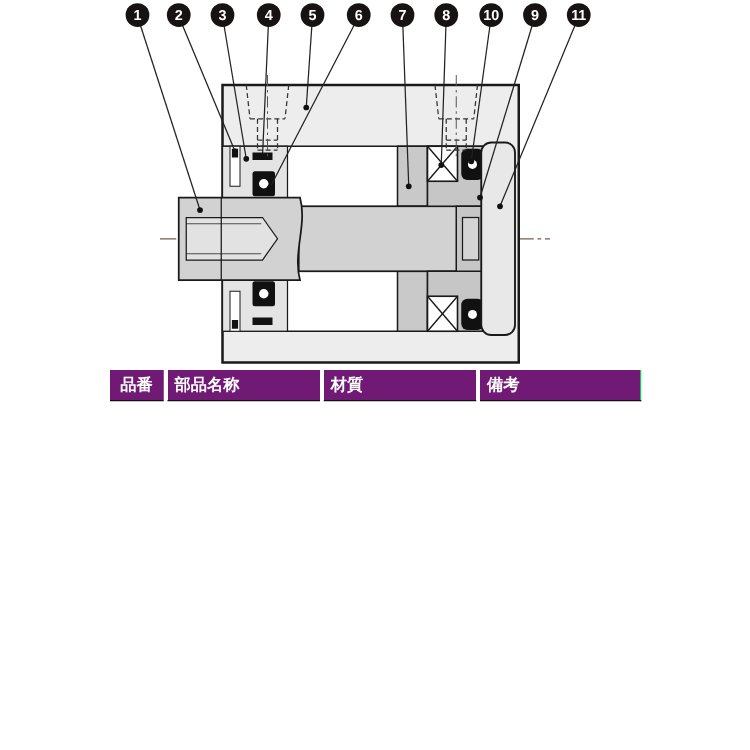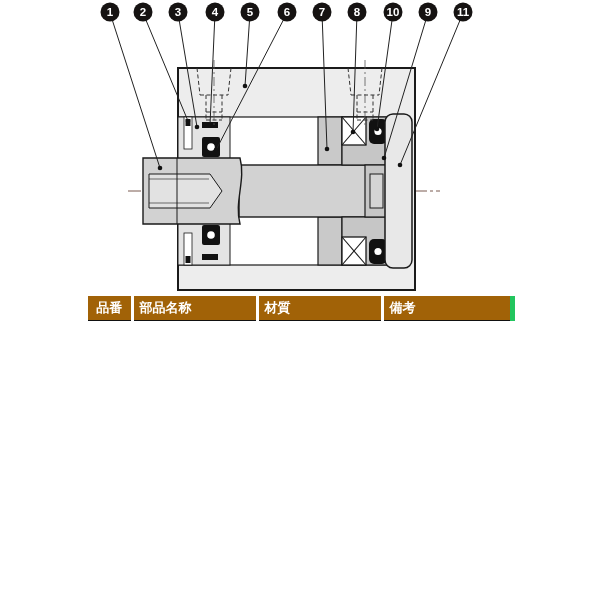--- a/index.html
+++ b/index.html
@@ -3,24 +3,24 @@
 <meta charset="utf-8">
 <style>
   html,body{margin:0;padding:0;background:#fff;}
   body{width:600px;height:600px;overflow:hidden;
        font-family:"Liberation Sans","DejaVu Sans",sans-serif;color:#141414;}
   .diagram-wrap{width:600px;height:296px;}
   svg{display:block;}
   .table-wrap{margin-left:88px;width:424px;}
   table{border-collapse:collapse;width:424px;table-layout:fixed;}
   col.c-no{width:44px;} col.c-name{width:125px;} col.c-mat{width:125px;} col.c-rem{width:130px;}
-  th{background:#a16207;color:#fff;font-size:13px;font-weight:bold;text-align:left;
+  th{background:#701a75;color:#fff;font-size:13px;font-weight:bold;text-align:left;
      padding:3px 2px 3px 6px;border-right:3px solid #fff;border-bottom:1px solid #111;
      height:17px;white-space:nowrap;overflow:hidden;}
-  th:last-child{border-right:5px solid #22c55e;margin-top:20px;}
+  th:last-child{border-right:1px solid #22c55e;margin-top:20px;}
   th.h-no{text-align:center;padding-left:2px;}
 </style>
 </head>
 <body>
 
 <div class="diagram-wrap">
 <svg id="diag" viewBox="0 0 600 296" width="600" height="296">
 
   <line x1="128" y1="191" x2="440" y2="191" stroke="#7a5a50" stroke-width="1" stroke-dasharray="13 3 3 3"></line>
 

